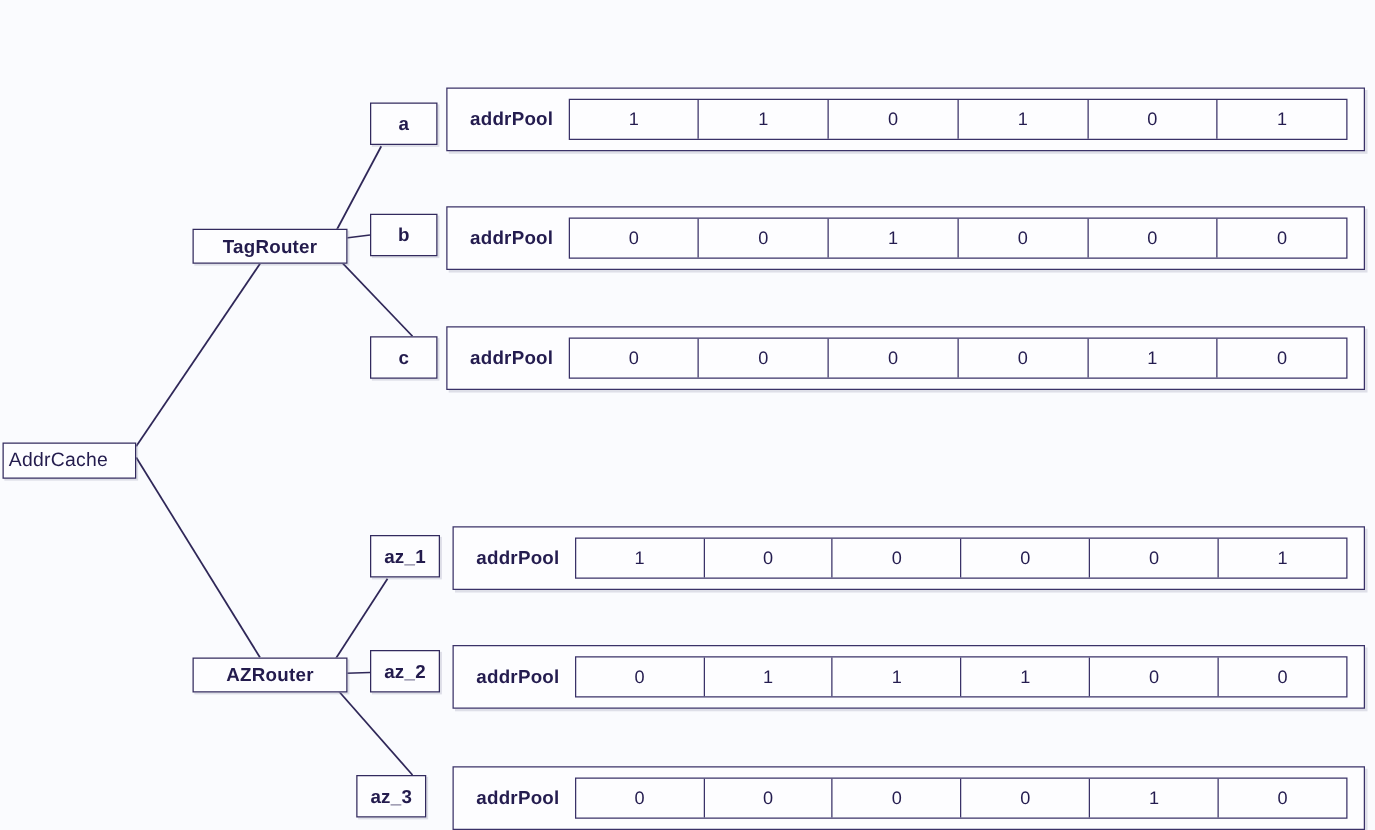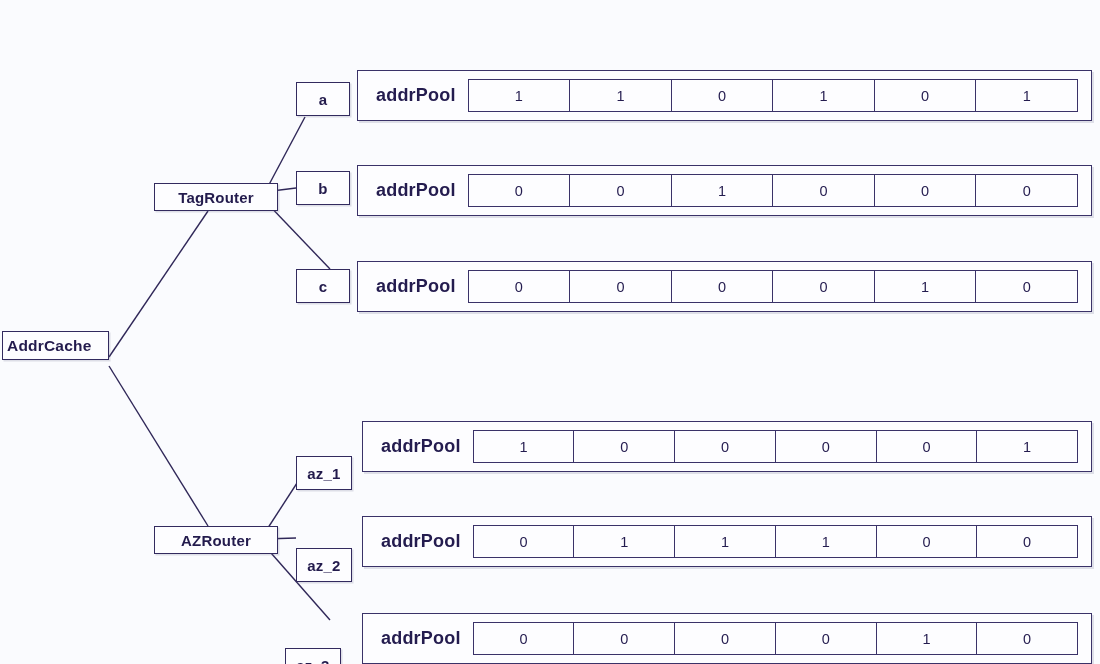--- a/index.html
+++ b/index.html
@@ -39,25 +39,25 @@
     z-index: 2;
   }
   .node-label {
     white-space: nowrap;
     letter-spacing: .2px;
   }
 
   
   #node-root {
     left: 2px;
-    top: 331px;
+    top: 354px;
     width: 107px;
     height: 29px;
     font-size: 15.5px;
-    font-weight: 700;
+    font-weight: 400;
     justify-content: flex-start;
     padding-left: 4px;
     overflow: hidden;
   }
 
   
   .router {
     width: 124px;
     height: 28px;
     font-size: 15px;
@@ -66,21 +66,21 @@
   #node-tagrouter { left: 154px; top: 183px; }
   #node-azrouter  { left: 154px; top: 526px; }
 
   
   .tagbox {
     width: 54px;
     height: 34px;
     font-size: 15px;
     font-weight: 600;
   }
-  .tagbox.wide { width: 56px; margin-top: 28px; }
+  .tagbox.wide { width: 56px; }
   #node-tag-a   { left: 296px; top: 82px; }
   #node-tag-b   { left: 296px; top: 171px; }
   #node-tag-c   { left: 296px; top: 269px; }
   #node-az-1    { left: 296px; top: 428px; }
   #node-az-2    { left: 296px; top: 520px; text-align: right; }
   #node-az-3    { left: 285px; top: 620px; }
 
   
   .url-header {
     position: absolute;
@@ -104,21 +104,21 @@
     box-sizing: border-box;
     background: #fdfdff;
     border: 1.5px solid #3a3268;
     display: flex;
     align-items: center;
     box-shadow: 2px 2px 0 rgba(125,125,155,0.22);
     z-index: 2;
   }
   .pool-label {
     flex: 0 0 auto;
-    font-size: 18px;
+    font-size: 15px;
     font-weight: 700;
     color: #241c4f;
     padding-left: 18px;
     padding-right: 12px;
     letter-spacing: .2px;
     white-space: nowrap;
   }
   .cells {
     flex: 1 1 auto;
     display: flex;

